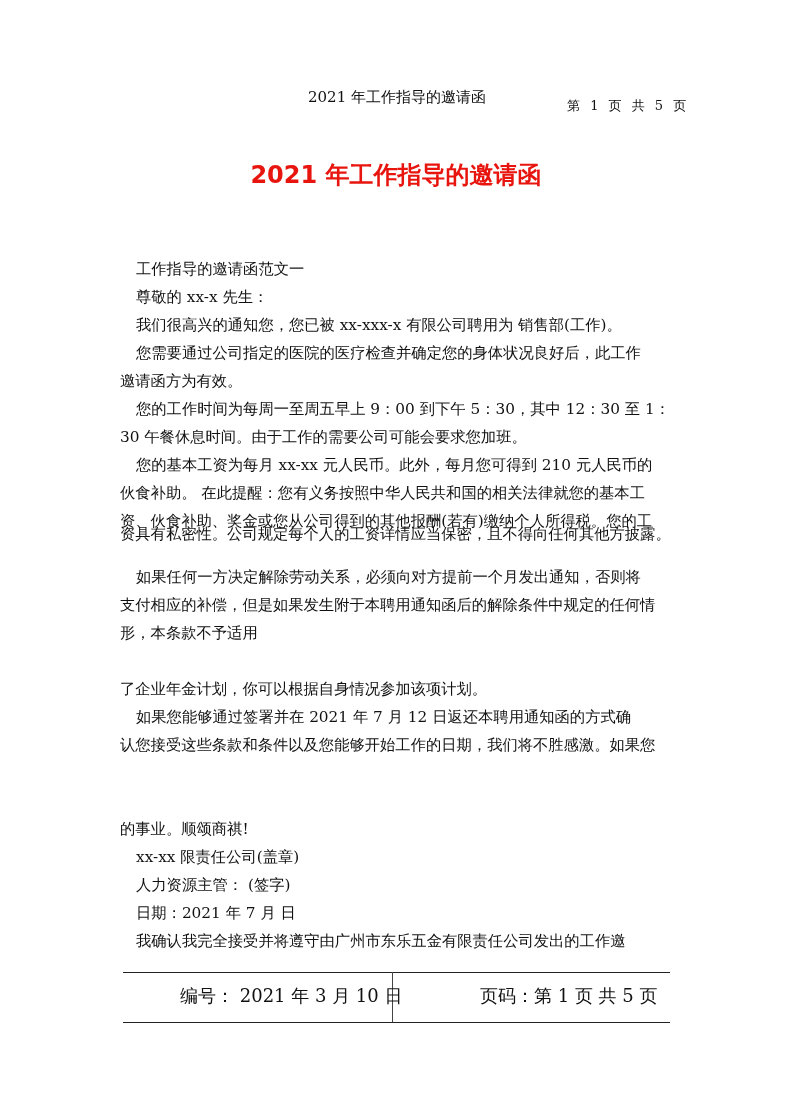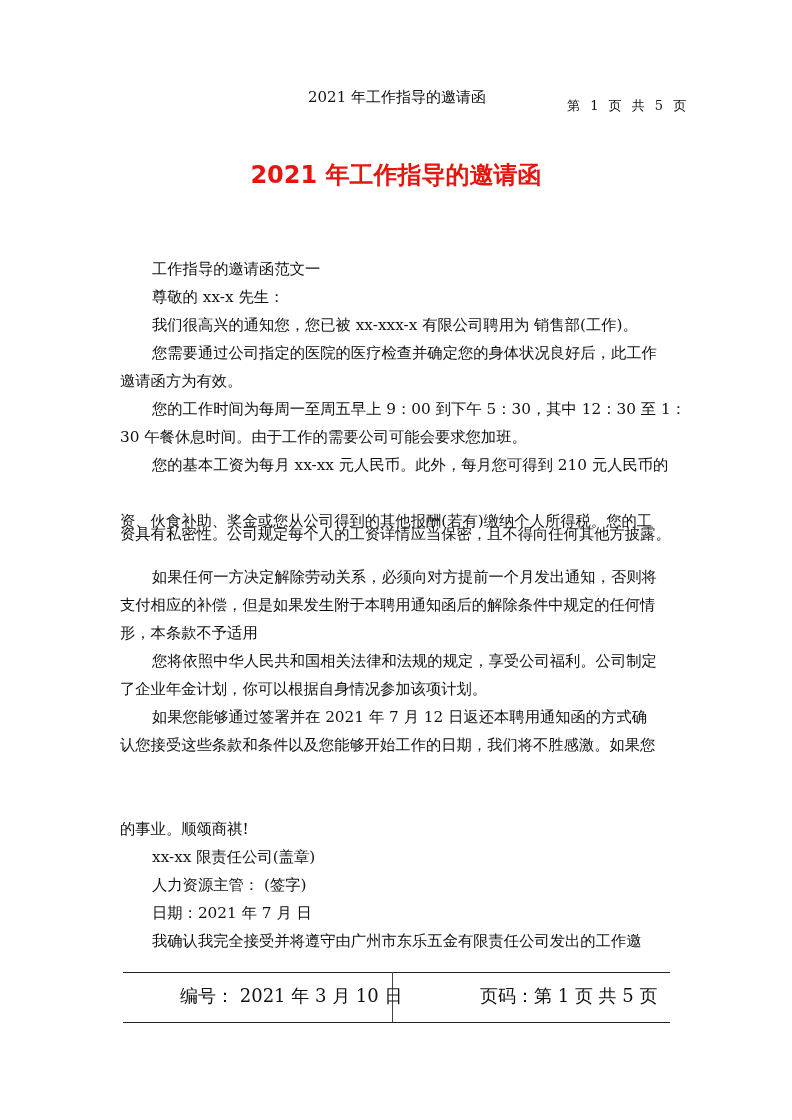--- a/index.html
+++ b/index.html
@@ -5,21 +5,21 @@
   html, body { margin: 0; padding: 0; background: #ffffff; }
   body { width: 792px; height: 1120px; position: relative; overflow: hidden;
          font-family: "DejaVu Serif", "Liberation Serif", serif; color: #111; }
   .page { position: absolute; left: 0; top: 0; width: 792px; height: 1120px; background: #fff; padding-left: 40px; }
   .header-title { position: absolute; left: 308px; top: 88px; font-size: 15px; white-space: nowrap; }
   .header-pages { position: absolute; left: 567px; top: 97px; font-size: 13px; white-space: nowrap; letter-spacing: 3px; }
   .doc-title { position: absolute; left: 0; width: 792px; top: 159px; text-align: center;
                font-size: 24px; font-weight: bold; color: #e8150f; white-space: nowrap;
                font-family: "DejaVu Sans", "Liberation Sans", sans-serif; }
   .line { position: absolute; left: 120px; font-size: 15.3px; white-space: nowrap; line-height: 20px; }
-  .line.indent { left: 152px; }
+  .line.indent { left: 136px; }
   .footer-rule { position: absolute; left: 123px; width: 547px; height: 1px; background: #222; }
   .footer-divider { position: absolute; left: 392px; top: 972px; width: 1px; height: 50px; background: #444; }
   .footer-cell { position: absolute; top: 984px; font-size: 18px; white-space: nowrap; }
 </style>
 </head>
 <body>
 
 <div class="page">
 
   <div class="header-title">2021 年工作指导的邀请函</div>
@@ -28,26 +28,26 @@
   <div class="doc-title">2021 年工作指导的邀请函</div>
 
   <div class="line indent" style="top:259px">工作指导的邀请函范文一</div>
   <div class="line indent" style="top:287px">尊敬的 xx-x 先生：</div>
   <div class="line indent" style="top:343px">您需要通过公司指定的医院的医疗检查并确定您的身体状况良好后，此工作</div>
   <div class="line indent" style="top:315px">我们很高兴的通知您，您已被  xx-xxx-x 有限公司聘用为  销售部(工作)。</div>
   <div class="line" style="top:371px">邀请函方为有效。</div>
   <div class="line indent" style="top:399px">您的工作时间为每周一至周五早上 9：00 到下午 5：30，其中 12：30 至 1：</div>
   <div class="line" style="top:427px">30 午餐休息时间。由于工作的需要公司可能会要求您加班。</div>
   <div class="line indent" style="top:455px">您的基本工资为每月  xx-xx 元人民币。此外，每月您可得到 210 元人民币的</div>
+  <div class="line" style="top:483px">伙食补助。  在此提醒：您有义务按照中华人民共和国的相关法律就您的基本工</div>
   <div class="line" style="top:511px">资、伙食补助、奖金或您从公司得到的其他报酬(若有)缴纳个人所得税。您的工</div>
   <div class="line" style="top:524px">资具有私密性。公司规定每个人的工资详情应当保密，且不得向任何其他方披露。</div>
   <div class="line indent" style="top:567px">如果任何一方决定解除劳动关系，必须向对方提前一个月发出通知，否则将</div>
   <div class="line" style="top:595px">支付相应的补偿，但是如果发生附于本聘用通知函后的解除条件中规定的任何情</div>
   <div class="line" style="top:623px">形，本条款不予适用</div>
-  <div class="line indent" style="top:651px">您将依照中华人民共和国相关法律和法规的规定，享受公司福利。公司制定</div>
   <div class="line" style="top:679px">了企业年金计划，你可以根据自身情况参加该项计划。</div>
   <div class="line indent" style="top:707px">如果您能够通过签署并在  2021  年 7  月  12 日返还本聘用通知函的方式确</div>
   <div class="line" style="top:735px">认您接受这些条款和条件以及您能够开始工作的日期，我们将不胜感激。如果您</div>
   <div class="line" style="top:819px">的事业。顺颂商祺!</div>
   <div class="line indent" style="top:847px">xx-xx 限责任公司(盖章)</div>
   <div class="line indent" style="top:875px">人力资源主管：  (签字)</div>
   <div class="line indent" style="top:903px">日期：2021 年 7 月  日</div>
   <div class="line indent" style="top:931px">我确认我完全接受并将遵守由广州市东乐五金有限责任公司发出的工作邀</div>
 
   <div class="footer-rule" style="top:972px"></div>

